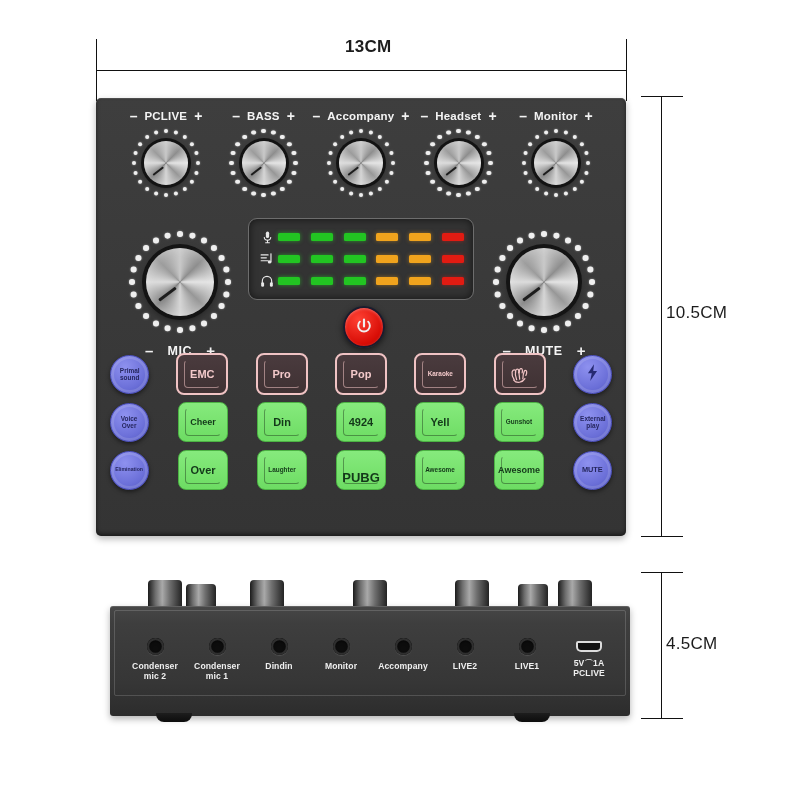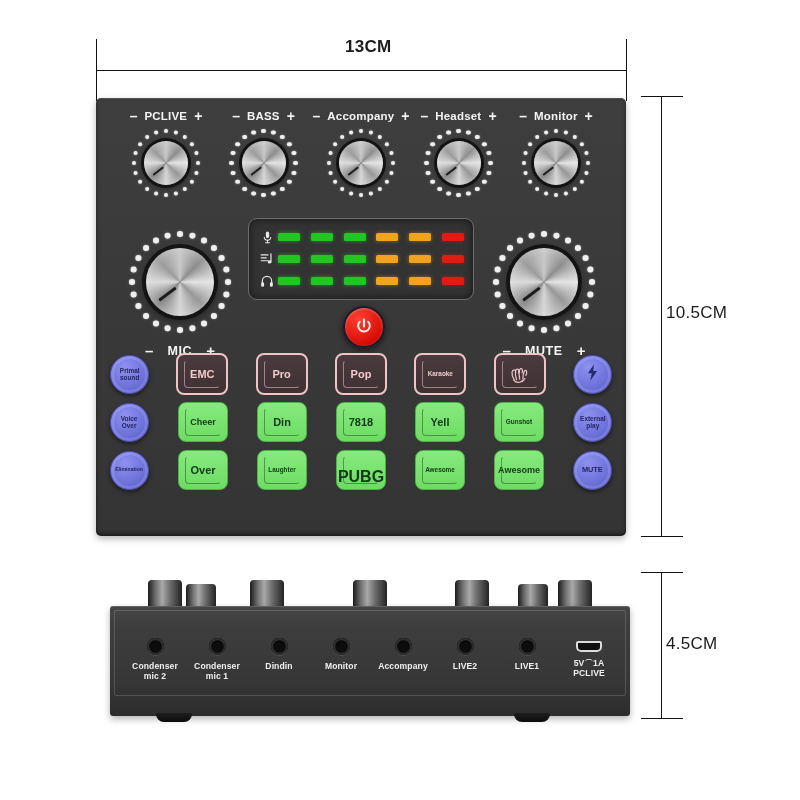--- a/index.html
+++ b/index.html
@@ -512,21 +512,21 @@
         <div class="sq-pad green">
           <div class="inner"></div>
           <div class="txt" style="font-size: 9px;">Cheer</div>
         </div>
         <div class="sq-pad green">
           <div class="inner"></div>
           <div class="txt" style="font-size: 11px;">Din</div>
         </div>
         <div class="sq-pad green">
           <div class="inner"></div>
-          <div class="txt" style="font-size: 11px;">7818</div>
+          <div class="txt" style="font-size: 11px;">4924</div>
         </div>
         <div class="sq-pad green">
           <div class="inner"></div>
           <div class="txt" style="font-size: 11px;">Yell</div>
         </div>
         <div class="sq-pad green">
           <div class="inner"></div>
           <div class="txt" style="font-size: 6.4px;">Gunshot</div>
         </div>
         <div class="circ-pad">
@@ -545,21 +545,21 @@
         <div class="sq-pad green">
           <div class="inner"></div>
           <div class="txt" style="font-size: 11px;">Over</div>
         </div>
         <div class="sq-pad green">
           <div class="inner"></div>
           <div class="txt" style="font-size: 6.4px;">Laughter</div>
         </div>
         <div class="sq-pad green">
           <div class="inner"></div>
-          <div class="txt" style="font-size: 16px; margin-top: 14px;">PUBG</div>
+          <div class="txt" style="font-size: 13px; margin-top: 14px;">PUBG</div>
         </div>
         <div class="sq-pad green">
           <div class="inner"></div>
           <div class="txt" style="font-size: 6.4px;">Awesome</div>
         </div>
         <div class="sq-pad green">
           <div class="inner"></div>
           <div class="txt" style="font-size: 9px;">Awesome</div>
         </div>
         <div class="circ-pad">

